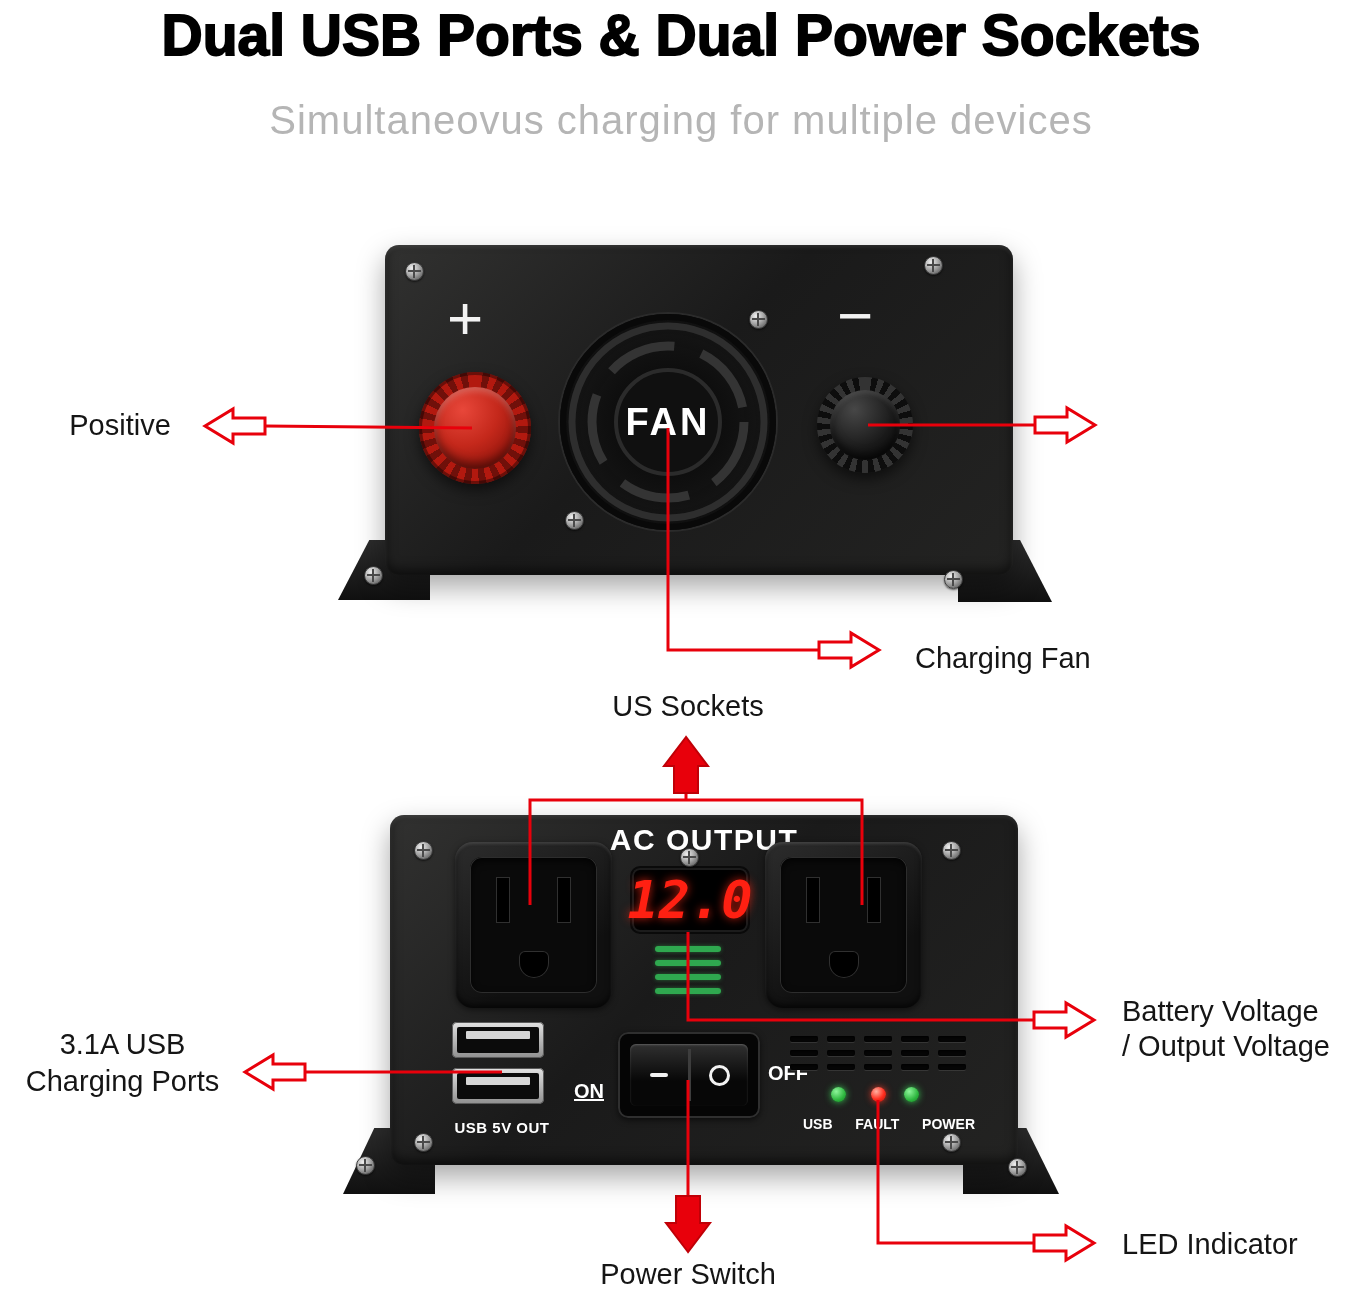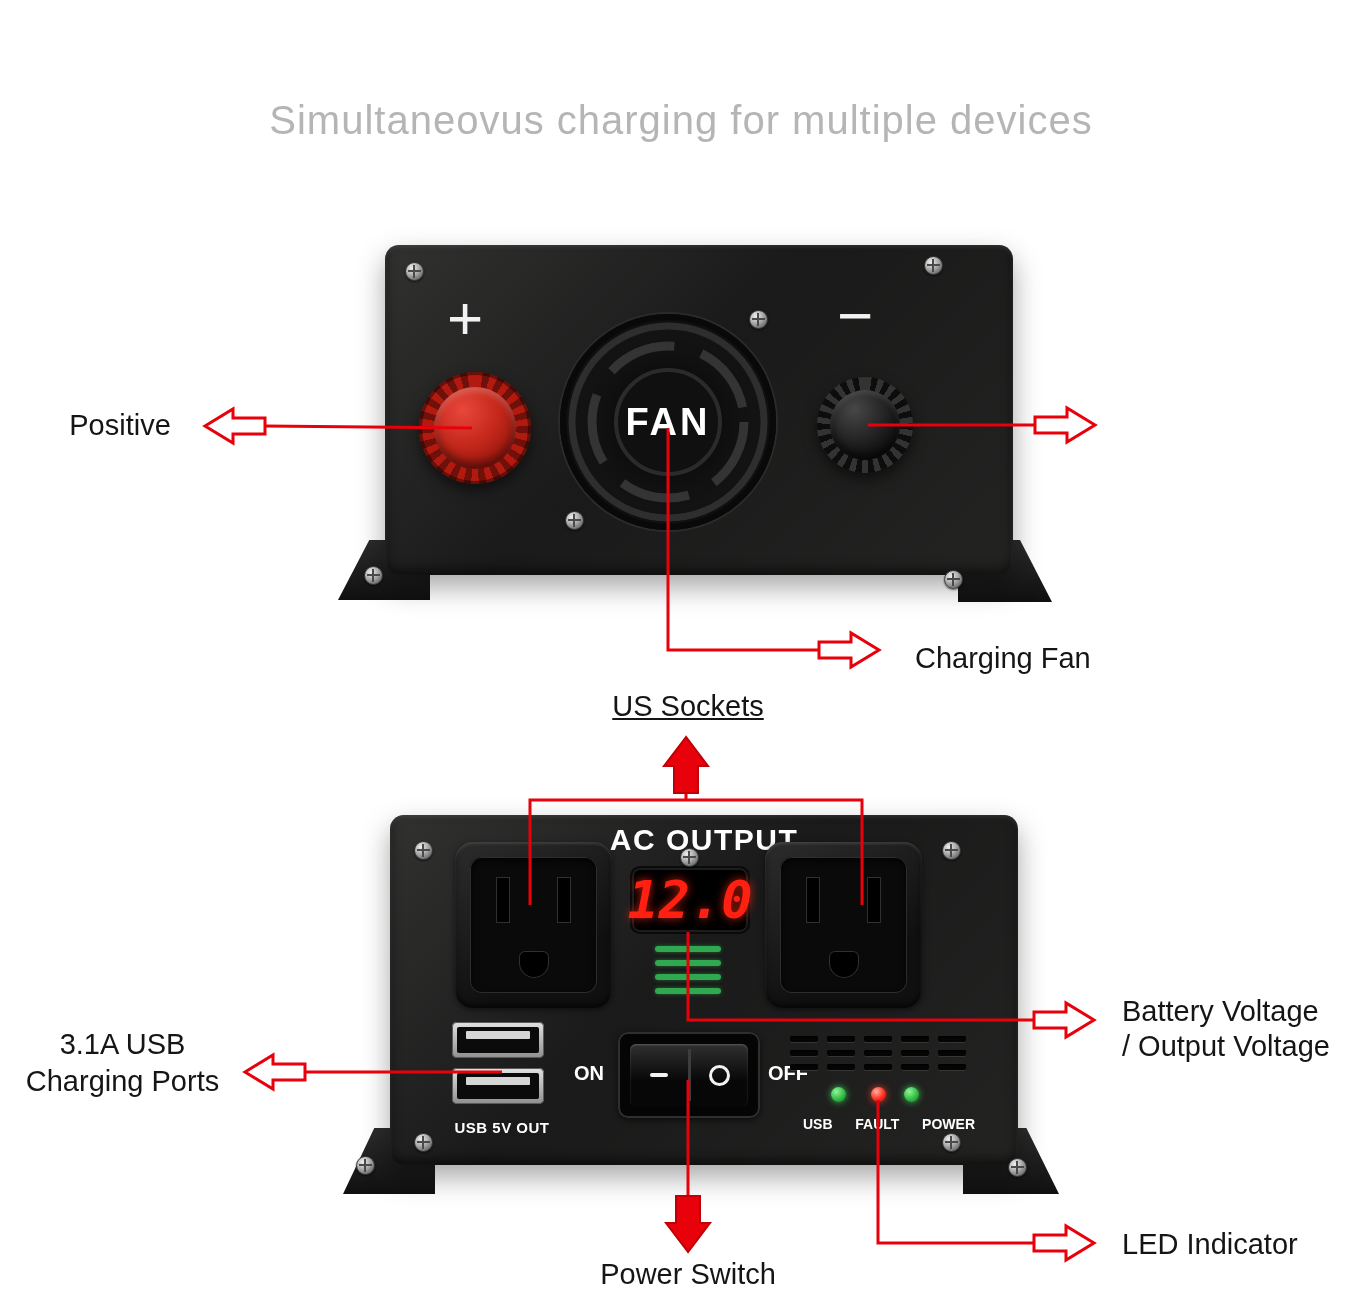--- a/index.html
+++ b/index.html
@@ -100,21 +100,21 @@
     background:#050505;box-shadow:inset 0 0 0 2px #2f2f2f, 0 2px 6px rgba(0,0,0,.6);}
   .rocker .inner{position:absolute;inset:12px;border-radius:6px;display:flex;
     background:linear-gradient(180deg,#303030,#070707 60%);
     box-shadow:inset 0 1px 2px rgba(255,255,255,.22);}
   .rocker .half{flex:1;display:flex;align-items:center;justify-content:center;}
   .rocker .bar{width:18px;height:4px;background:#f2f2f2;border-radius:2px;}
   .rocker .ring{width:15px;height:15px;border:3px solid #f2f2f2;border-radius:50%;}
   .rocker .ridge{width:3px;background:#3d3d3d;margin:5px 0;}
 
   .switch-side-label{position:absolute;color:#fff;font-size:20px;font-weight:bold;}
-  .on-label{left:184px;top:247px;} .off-label{left:378px;top:247px;}
+  .on-label{left:184px;top:265px;text-decoration:underline;} .off-label{left:378px;top:247px;}
 
   .vents{position:absolute;left:400px;top:221px;width:176px;display:grid;
     grid-template-columns:repeat(5,1fr);gap:8px 9px;}
   .vents i{height:6px;background:#050505;border-radius:2px;
     box-shadow:0 1px 0 rgba(255,255,255,.10), inset 0 1px 2px #000;}
 
   .led{position:absolute;width:15px;height:15px;border-radius:50%;}
   .led.green{background:radial-gradient(circle at 35% 30%,#8df59a,#2db63e 60%,#157a24);
     box-shadow:0 0 7px rgba(60,220,90,.85);}
   .led.red{background:radial-gradient(circle at 35% 30%,#ffb0a0,#ff2d1e 55%,#a3130a);
@@ -126,31 +126,32 @@
   
   .overlay{position:absolute;left:0;top:0;z-index:20;pointer-events:none;}
   .overlay .ln{fill:none;stroke:var(--annotation-red,#e8000b);stroke-width:3;}
   .overlay .arrow-outline{fill:#fff;stroke:var(--annotation-red,#e8000b);stroke-width:3;stroke-linejoin:miter;}
   .overlay .arrow-solid{fill:var(--annotation-red,#e8000b);stroke:#c00007;stroke-width:2;}
 
   .ann{position:absolute;color:#151515;font-size:29px;line-height:1.25;z-index:21;}
   .lbl-positive{left:40px;top:407px;width:160px;text-align:center;}
   .lbl-negative{left:1124px;top:406px;width:180px;}
   .lbl-cooling{left:915px;top:640px;width:220px;}
-  .lbl-sockets{left:588px;top:688px;width:200px;text-align:center;text-decoration:underline;}
+  .lbl-sockets{left:588px;top:688px;width:200px;text-align:center;}
   .lbl-usbports{left:0px;top:1026px;width:245px;text-align:center;line-height:1.28;}
   .lbl-battery{left:1122px;top:994px;width:240px;line-height:1.22;}
   .lbl-led{left:1122px;top:1226px;width:230px;}
   .lbl-power{left:558px;top:1256px;width:260px;text-align:center;}
 </style>
 </head>
 <body>
 
 <div class="canvas">
 
+  <h1 class="title">Dual USB Ports &amp; Dual Power Sockets</h1>
   <div class="subtitle">Simultaneovus charging for multiple devices</div>
 
   <div class="flange fl"></div>
   <div class="flange fr"></div>
   <div class="screw" style="left:364px;top:566px;"></div>
   <div class="screw" style="left:944px;top:570px;"></div>
 
   <div class="panel front-panel">
     <div class="screw" style="left:20px;top:17px;"></div>
     <div class="screw" style="left:539px;top:11px;"></div>

